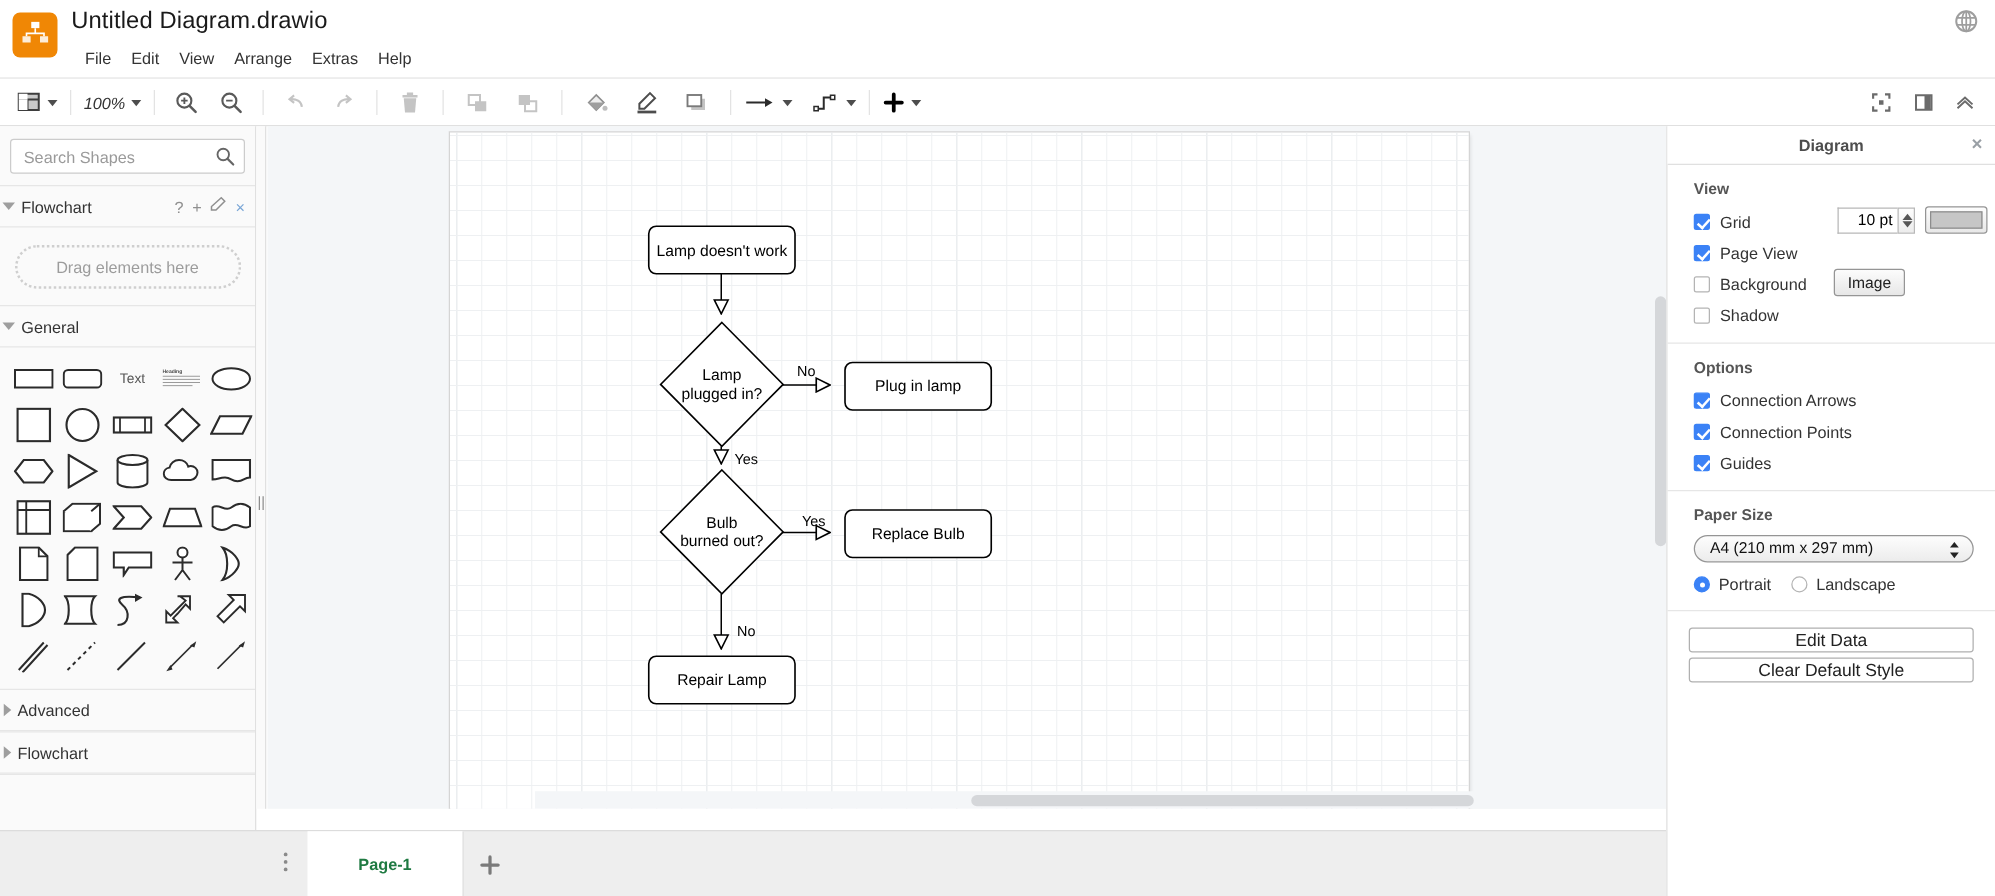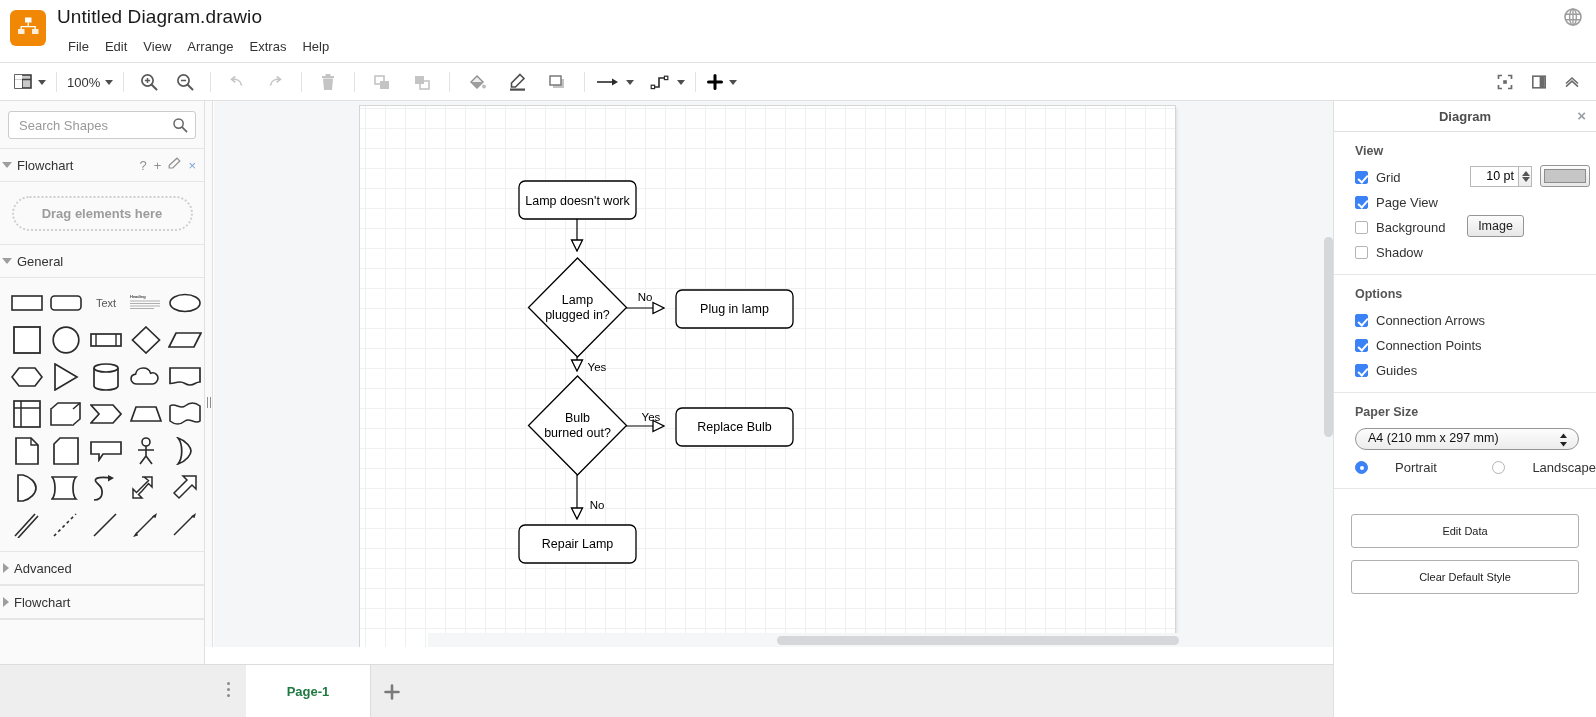--- a/index.html
+++ b/index.html
@@ -36,21 +36,21 @@
   .globe-icon {
     position: absolute; right: 12px; top: 6px; width: 22px; height: 22px;
     cursor: pointer;
   }
 
   
   .toolbar {
     position: absolute; left: 0; top: 63px; width: 1596px; height: 38px;
     background: #ffffff; border-bottom: 1px solid #e0e0e0;
   }
-  .tb-group { position: absolute; top: 0; height: 38px; display: flex; align-items: center; }
+  .tb-group { position: absolute; top: 0; height: 38px; display: flex; align-items: center; font-style: italic; }
   .tb-btn {
     display: flex; align-items: center; justify-content: center;
     height: 26px; cursor: pointer; border-radius: 2px; padding: 0 3px;
   }
   .tb-sep { width: 1px; height: 20px; background: #e3e3e3; margin: 0 7px; }
   .caret {
     width: 0; height: 0; border-left: 4px solid transparent;
     border-right: 4px solid transparent; border-top: 5px solid #4d4d4d;
     margin-left: 5px;
   }
@@ -94,21 +94,21 @@
   .sb-act { font-size: 13px; color: #8f8f8f; cursor: pointer; line-height: 16px; }
   .sb-act.x { color: #7aa6d6; }
 
   .scratchpad-body {
     height: 62px; display: flex; align-items: center; justify-content: center;
     background: #fafafa;
   }
   .drag-zone {
     width: 181px; height: 35px; border: 2px dotted #cfcfcf; border-radius: 18px;
     display: flex; align-items: center; justify-content: center;
-    font-size: 13px; color: #9c9c9c; font-weight: bold;
+    font-size: 13px; color: #9c9c9c;
   }
 
   .shape-grid {
     padding: 8px 0 6px 0; display: flex; flex-wrap: wrap;
     width: 247px; background: #fafafa;
   }
   .shape-cell {
     width: 36px; height: 34px; margin: 0 2px 3px 2px;
     display: flex; align-items: center; justify-content: center; cursor: pointer;
   }
@@ -257,36 +257,36 @@
   }
   .select-wrap {
     position: relative; margin: 0 17px 10px 21px; height: 22px;
     border: 1px solid #959595; border-radius: 11px;
     background: linear-gradient(#fdfdfd,#ececec); cursor: pointer;
   }
   .select-wrap .val {
     position: absolute; left: 12px; top: 2px; font-size: 12.5px; color: #111;
   }
   .select-wrap .arrows { position: absolute; right: 10px; top: 4px; }
-  .radio-row { display: flex; align-items: center; margin: 0 0 2px 21px; gap: 20px; }
+  .radio-row { display: flex; align-items: center; margin: 0 0 2px 21px; }
   .radio {
     width: 13px; height: 13px; border-radius: 50%; margin-right: 7px;
     position: relative; cursor: pointer; flex: none;
   }
   .radio.on { background: #3b82f6; border: 1px solid #3b82f6; }
   .radio.on:after {
     content: ""; position: absolute; left: 3.5px; top: 3.5px;
     width: 4px; height: 4px; background: #fff; border-radius: 50%;
   }
   .radio.off { background: #fff; border: 1px solid #b4b4b4; }
   .radio-gap { width: 16px; }
   .wide-btn {
-    margin: 12px 17px 4px 17px; height: 34px;
+    margin: 0 17px 4px 17px; height: 20px;
     border: 1px solid #b0b0b0; border-radius: 3px; background: #ffffff;
-    font-size: 11px; color: #222; display: flex; align-items: center;
+    font-size: 14px; color: #222; display: flex; align-items: center;
     justify-content: center; cursor: pointer;
   }
 </style>
 </head>
 <body>
 
 <div id="app">
 
   <div class="titlebar">
     <div class="logo">

